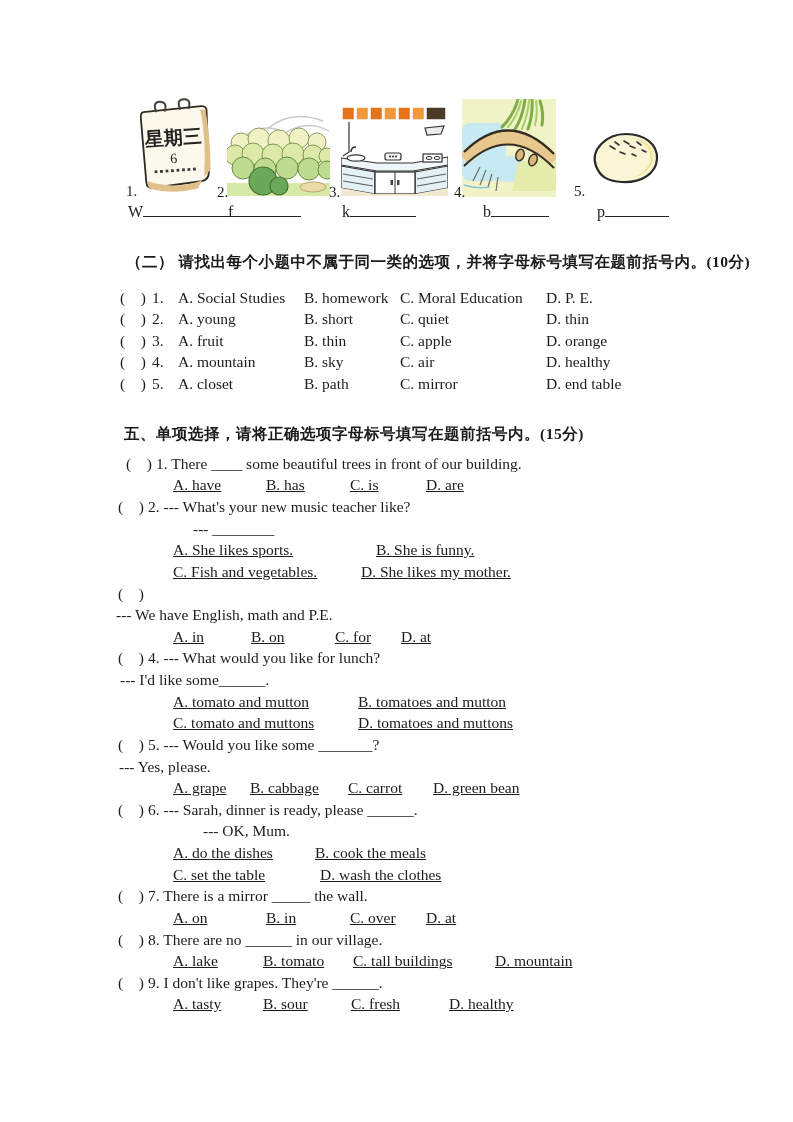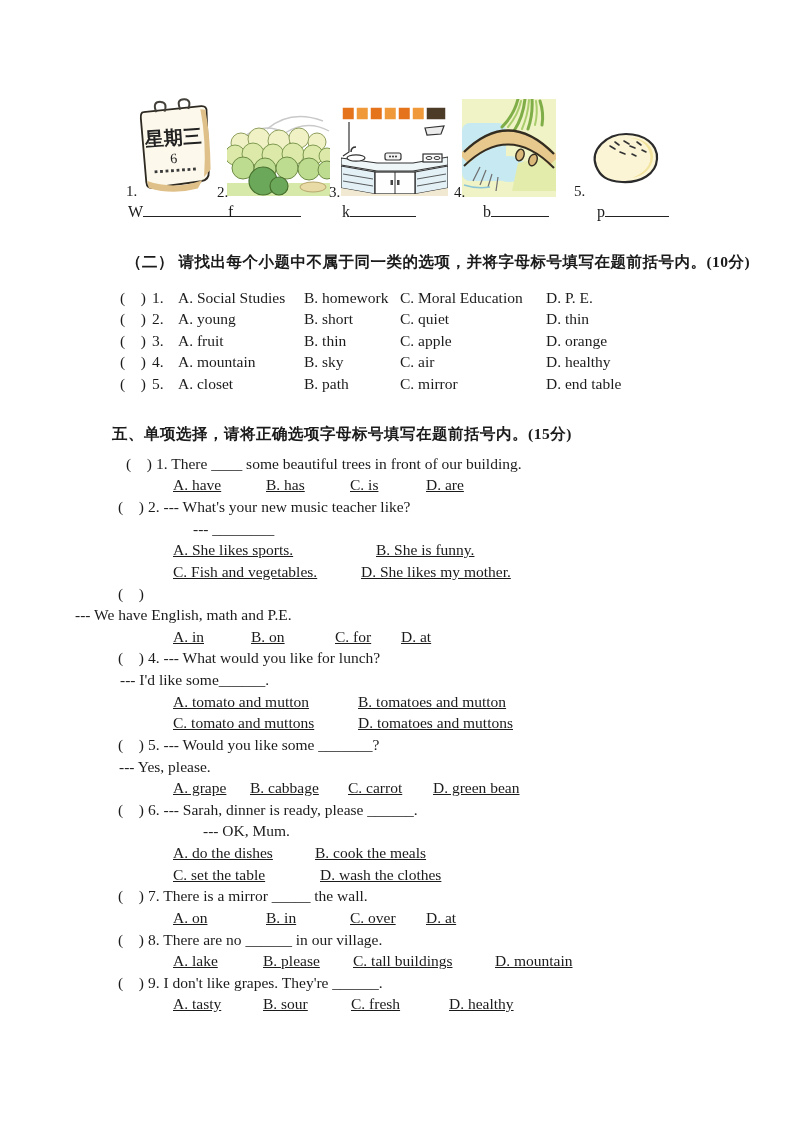--- a/index.html
+++ b/index.html
@@ -230,21 +230,21 @@
           <span class="s2num">5.</span>
           <span class="ca">A. closet</span>
           <span class="cb">B. path</span>
           <span class="cc">C. mirror</span>
           <span>D. end table</span>
       </div>
     </div>
   </div>
 
   <div>
-    <div class="hdr" style="left:112px;top:424px">五、单项选择，请将正确选项字母标号填写在题前括号内。(15分)</div>
+    <div class="hdr" style="left:124px;top:424px">五、单项选择，请将正确选项字母标号填写在题前括号内。(15分)</div>
     <div class="lines5">
 
       <div class="ln q q1i">
         <span class="br">(    )</span>
           <span>1. There ____ some beautiful trees in front of our building.</span>
       </div>
       <div class="ln o">
         <span style="width:93px">A. have</span>
           <span style="width:84px">B. has</span>
           <span style="width:76px">C. is</span>
@@ -263,21 +263,21 @@
           <span>B. She is funny.</span>
       </div>
       <div class="ln o">
         <span style="width:188px">C. Fish and vegetables.</span>
           <span>D. She likes my mother.</span>
       </div>
 
       <div class="ln q">
         <span class="br">(    )</span>
       </div>
-      <div class="ln rp" style="padding-left:75px">
+      <div class="ln rp" style="padding-left:116px">
         <span>--- We have English, math and P.E.</span>
       </div>
       <div class="ln o">
         <span style="width:78px">A. in</span>
           <span style="width:84px">B. on</span>
           <span style="width:66px">C. for</span>
           <span>D. at</span>
       </div>
 
       <div class="ln q">
@@ -336,21 +336,21 @@
           <span style="width:76px">C. over</span>
           <span>D. at</span>
       </div>
 
       <div class="ln q">
         <span class="br">(    )</span>
           <span>8. There are no ______ in our village.</span>
       </div>
       <div class="ln o">
         <span style="width:90px">A. lake</span>
-          <span style="width:90px">B. please</span>
+          <span style="width:90px">B. tomato</span>
           <span style="width:142px">C. tall buildings</span>
           <span>D. mountain</span>
       </div>
 
       <div class="ln q">
         <span class="br">(    )</span>
           <span>9. I don't like grapes. They're ______.</span>
       </div>
       <div class="ln o">
         <span style="width:90px">A. tasty</span>

